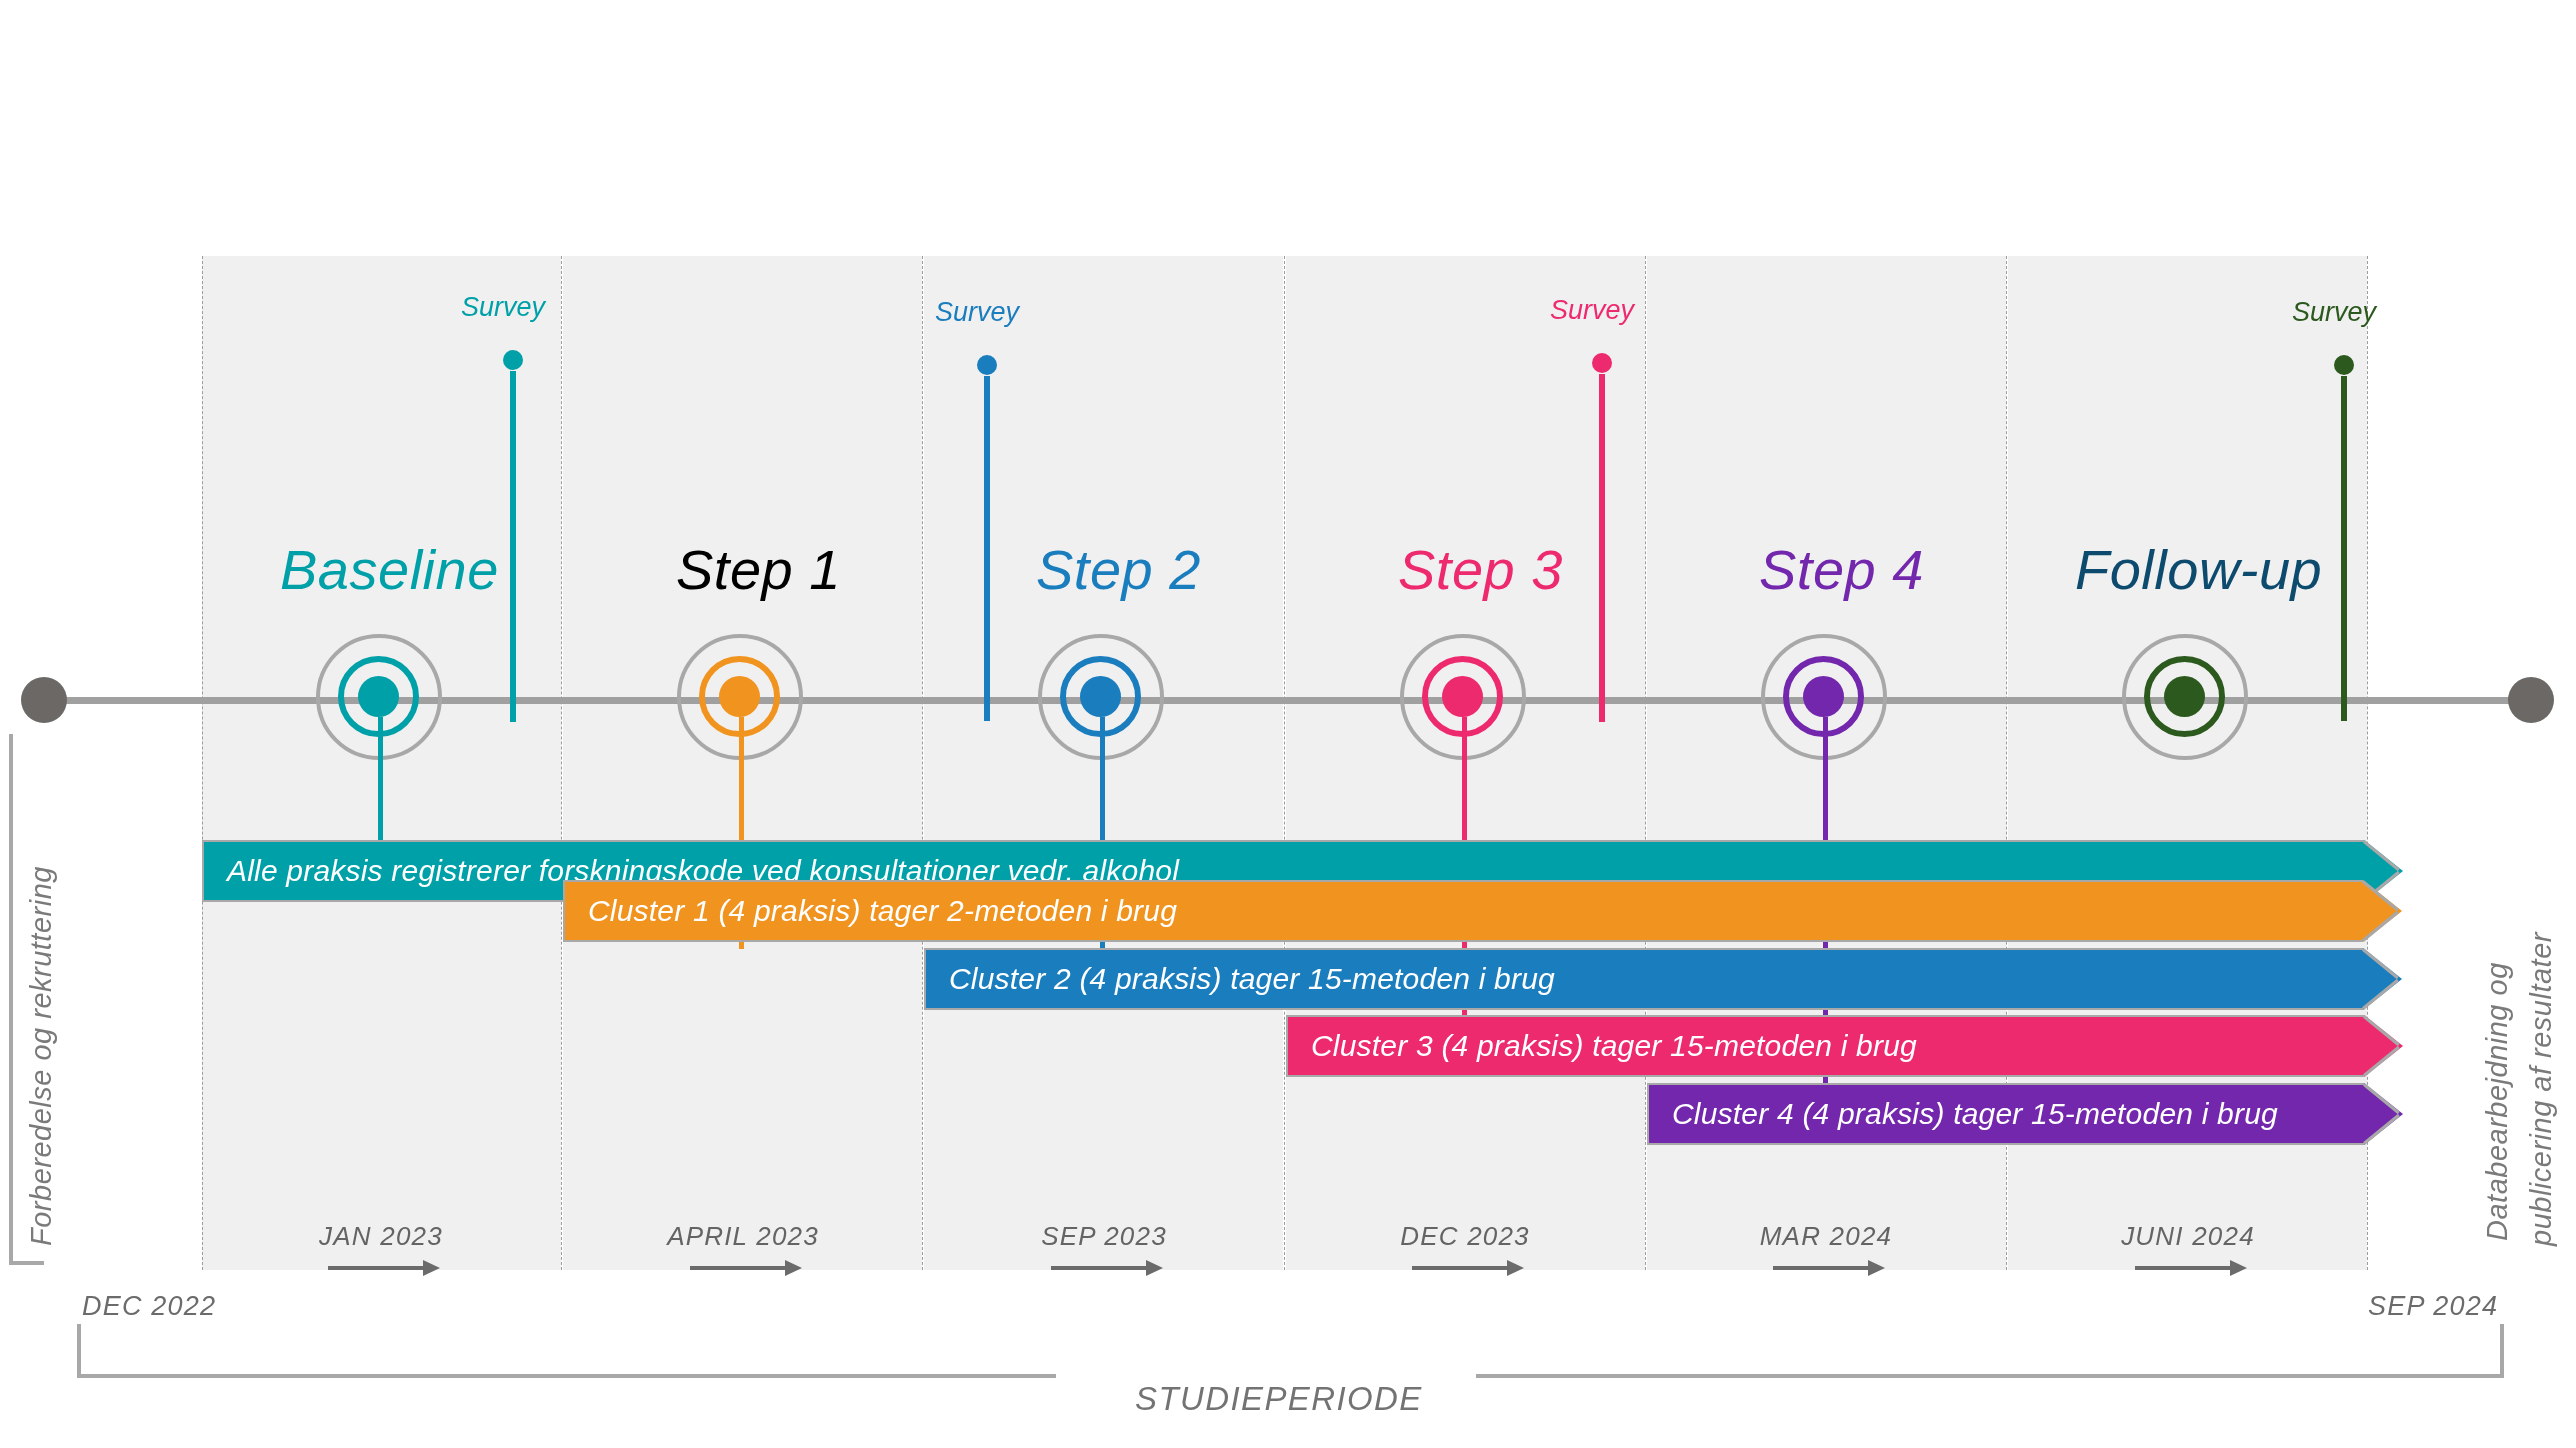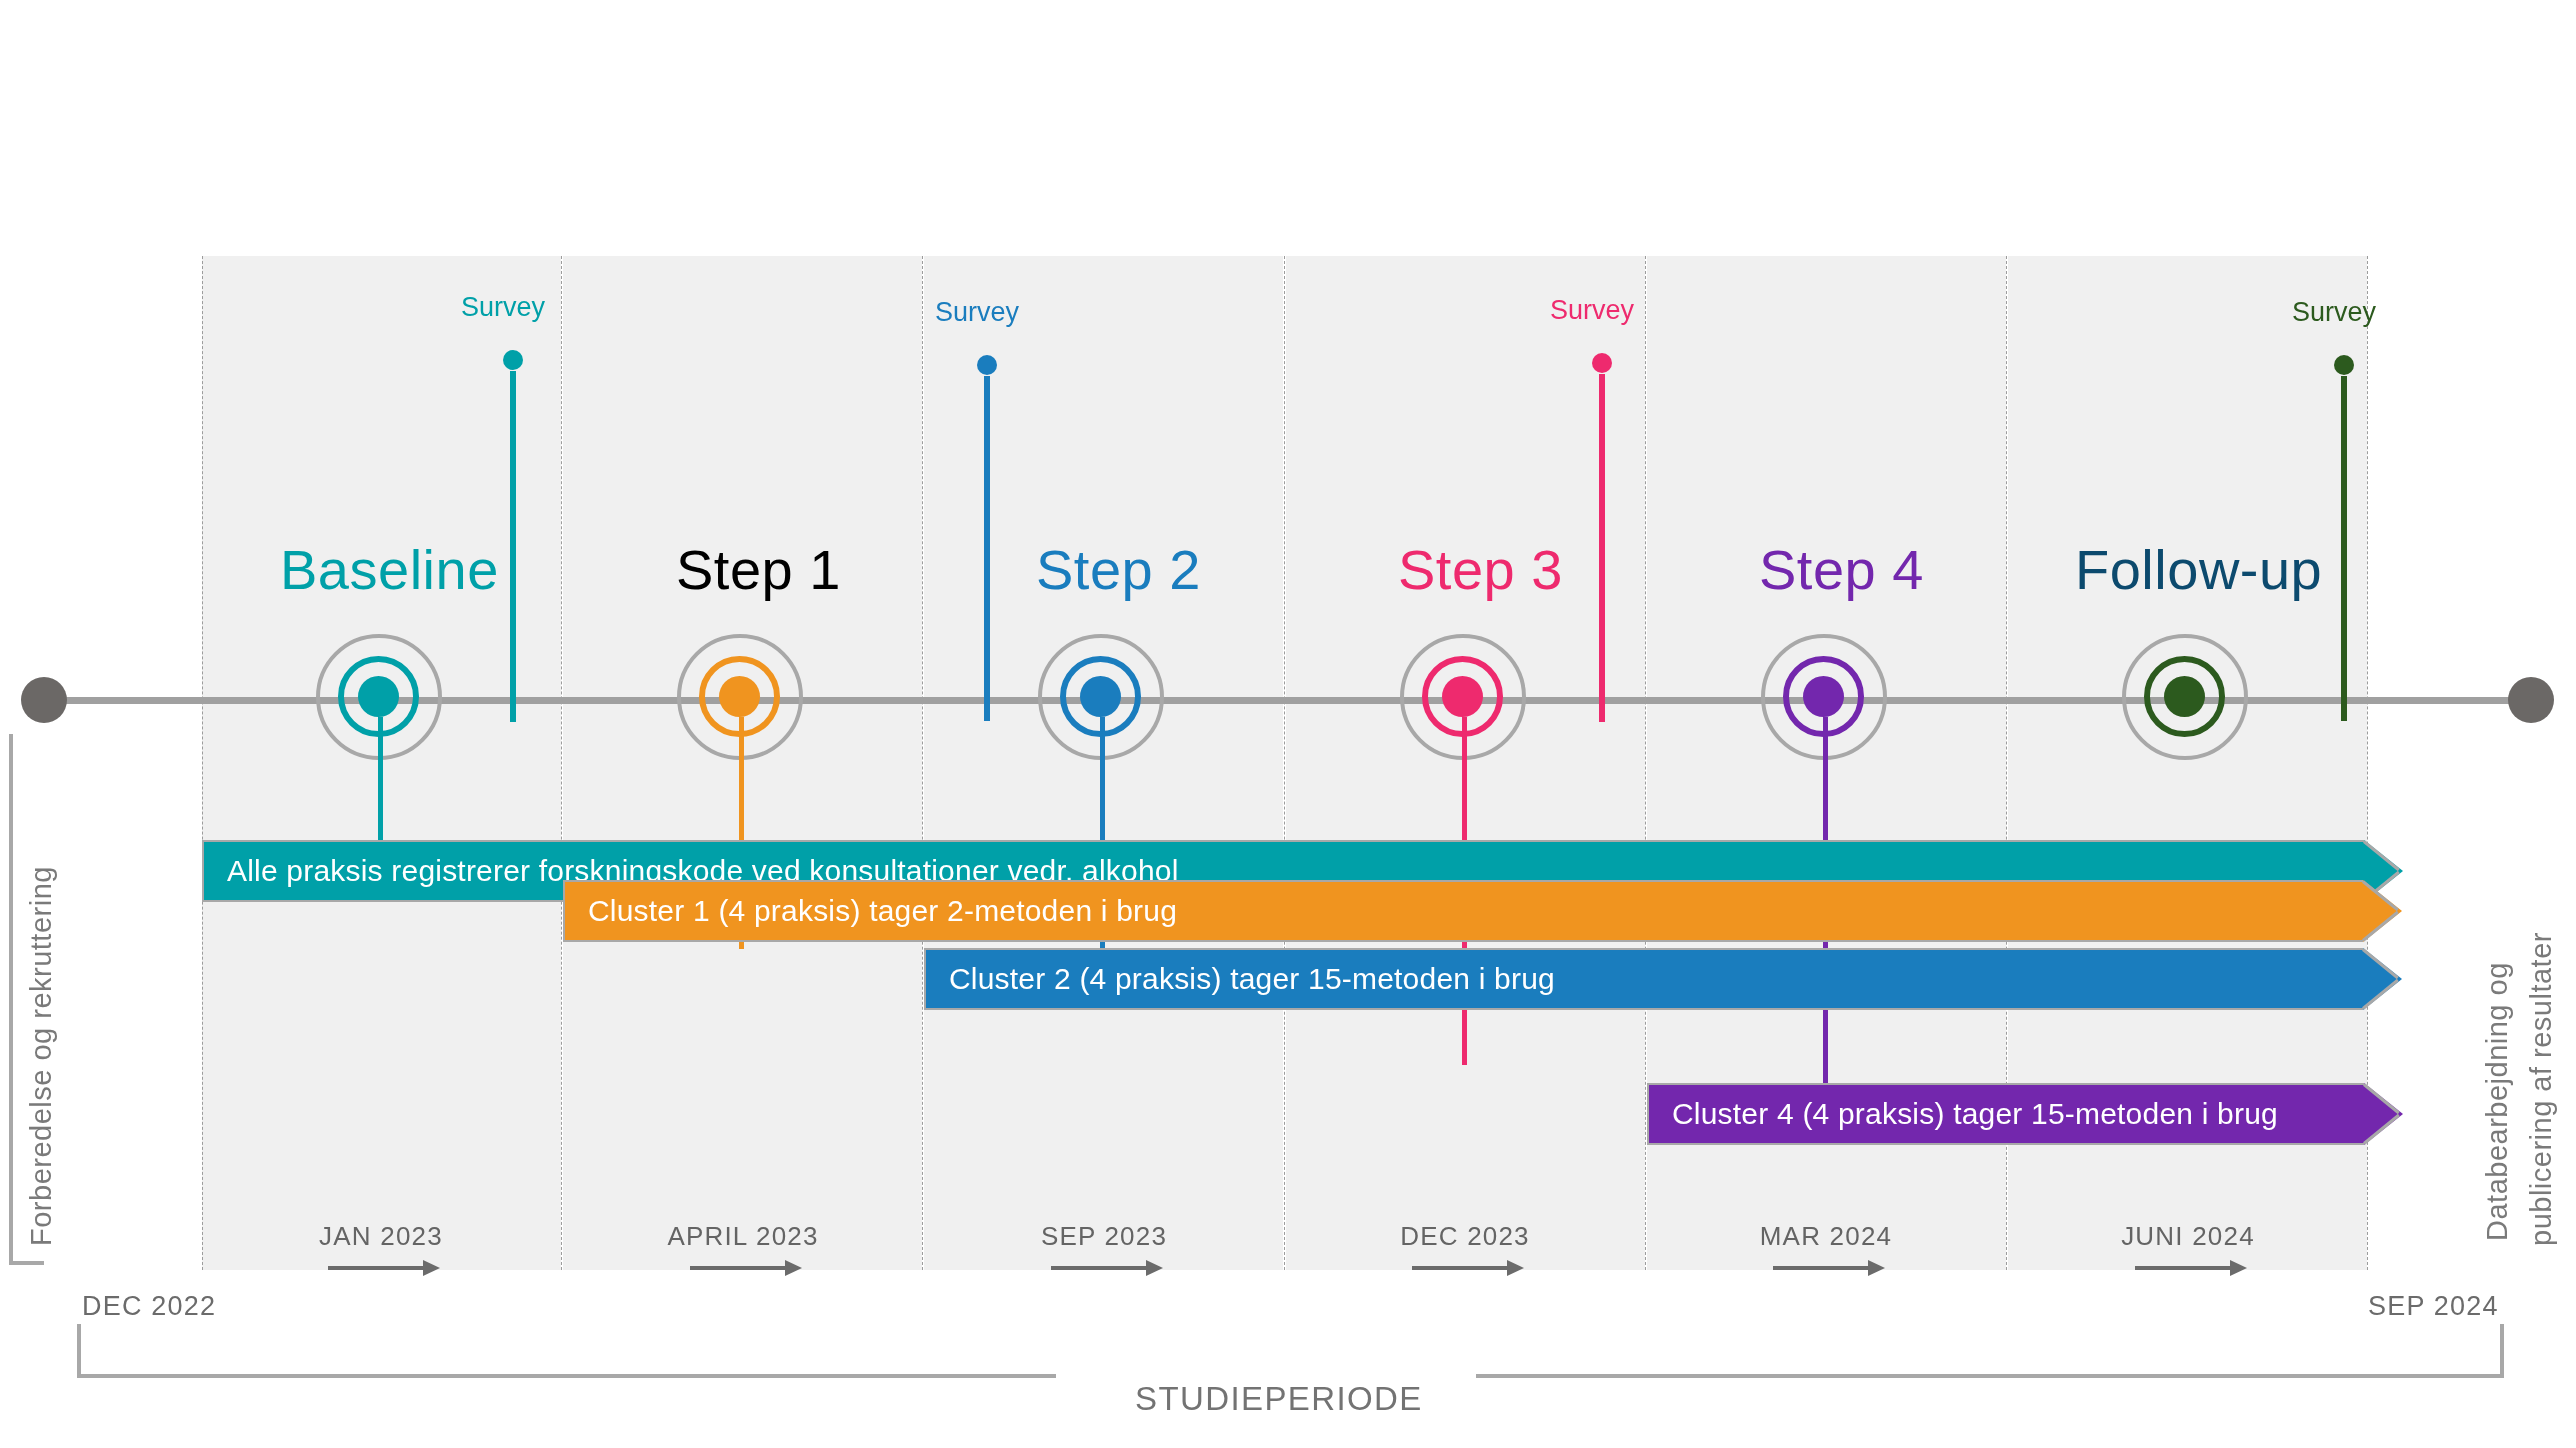--- a/index.html
+++ b/index.html
@@ -1,20 +1,20 @@
 <!DOCTYPE html>
 <html><head>
 <meta charset="utf-8">
 <style>
   html,body{margin:0;padding:0;}
   body{
     width:2576px;height:1449px;overflow:hidden;background:#ffffff;
     font-family:"Liberation Sans", sans-serif;
   }
-  #stage{position:relative;width:2576px;height:1014px;}
+  #stage{position:relative;width:2576px;height:1014px;font-style:italic;}
 
   
   .band{position:absolute;top:256px;height:1014px;background:#f0f0f0;}
   .colsep{position:absolute;top:256px;height:1014px;border-left:1.9px dashed #9c9c9c;}
 
   
   .axis-line{position:absolute;left:41px;top:697px;width:2497px;height:6.8px;background:#a0a0a0;}
   .axis-cap{position:absolute;width:46px;height:46px;border-radius:50%;background:#6b6866;top:677px;}
 
   
@@ -177,20 +177,30 @@
     <div class="body" style="background:#1A7DBE;width:1439px;">
       <span>Cluster 2 (4 praksis) tager 15-metoden i brug</span>
     </div>
     <div class="tip">
       <div class="fillpart"></div>
       <div class="edge1" style="top:0;transform:rotate(39.3deg);"></div>
       <div class="edge2" style="bottom:0;transform:rotate(-39.3deg);"></div>
     </div>
   </div>
 
+  <div class="bar" style="left:1286px;top:1015px;color:#EE2A6E;">
+    <div class="body" style="background:#EE2A6E;width:1078px;">
+      <span>Cluster 3 (4 praksis) tager 15-metoden i brug</span>
+    </div>
+    <div class="tip">
+      <div class="fillpart"></div>
+      <div class="edge1" style="top:0;transform:rotate(39.3deg);"></div>
+      <div class="edge2" style="bottom:0;transform:rotate(-39.3deg);"></div>
+    </div>
+  </div>
 
   <div class="bar" style="left:1647px;top:1083px;color:#7327AD;">
     <div class="body" style="background:#7327AD;width:717px;">
       <span>Cluster 4 (4 praksis) tager 15-metoden i brug</span>
     </div>
     <div class="tip">
       <div class="fillpart"></div>
       <div class="edge1" style="top:0;transform:rotate(39.3deg);"></div>
       <div class="edge2" style="bottom:0;transform:rotate(-39.3deg);"></div>
     </div>

